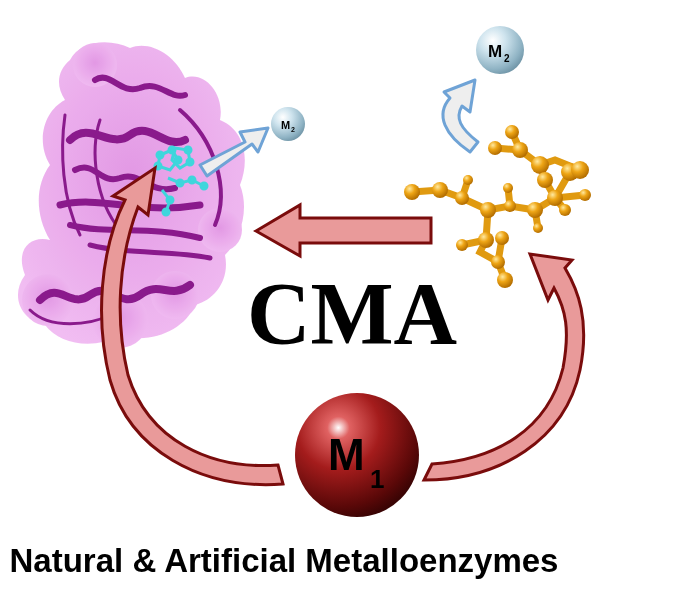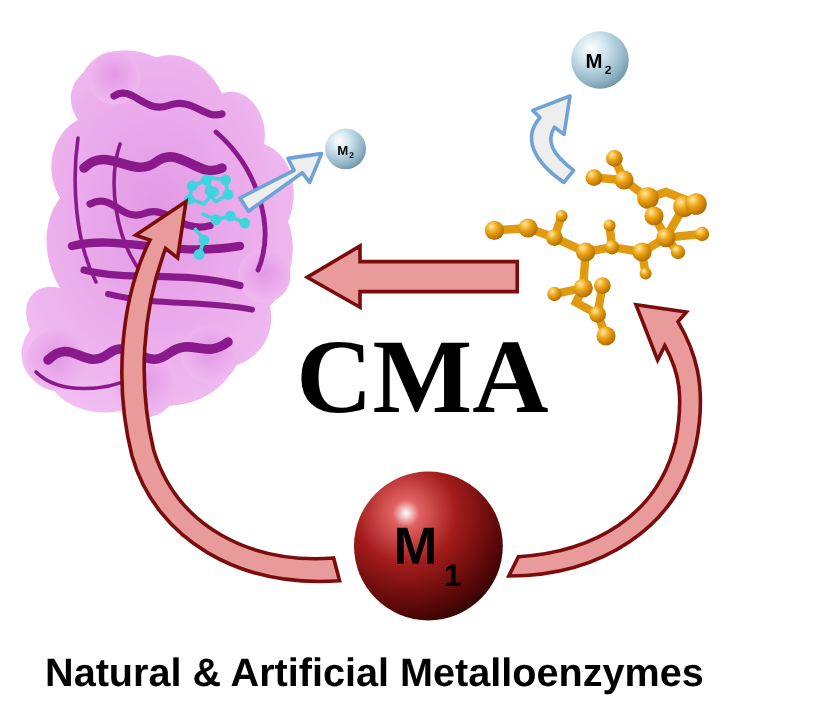--- a/index.html
+++ b/index.html
@@ -5,21 +5,20 @@
   html, body { margin: 0; padding: 0; background: #ffffff; }
   body { width: 700px; height: 593px; position: relative; overflow: hidden; font-family: "Liberation Sans", sans-serif; }
   svg.stage { position: absolute; left: 0; top: 0; width: 700px; height: 593px; }
   .cma { font-family: "Liberation Serif", "DejaVu Serif", serif; font-weight: bold; font-size: 88px; fill: #000; }
   .m1-label { font-family: "Liberation Sans", sans-serif; font-weight: bold; fill: #000; }
   .m2-label { font-family: "Liberation Sans", sans-serif; font-weight: bold; fill: #000; }
   .caption {
     position: absolute; left: 0; width: 568px; top: 542px; text-align: center;
     font-family: "Liberation Sans", sans-serif; font-weight: bold; font-size: 33px; color: #000;
     letter-spacing: 0px;
-    padding-left: 28px;
   }
 </style>
 </head>
 <body>
 
 <svg class="stage" viewBox="0 0 700 593">
   <defs>
     <radialGradient id="m1grad" cx="35%" cy="28%" r="75%">
       <stop offset="0%" stop-color="#ffffff"></stop>
       <stop offset="12%" stop-color="#e06262"></stop>

